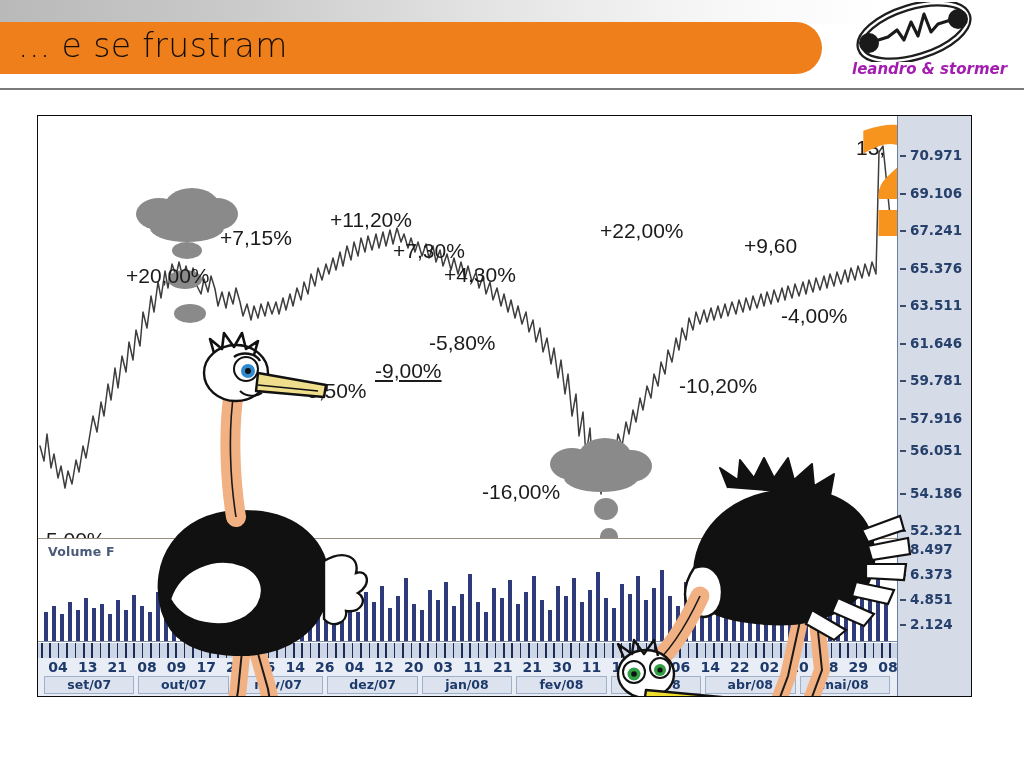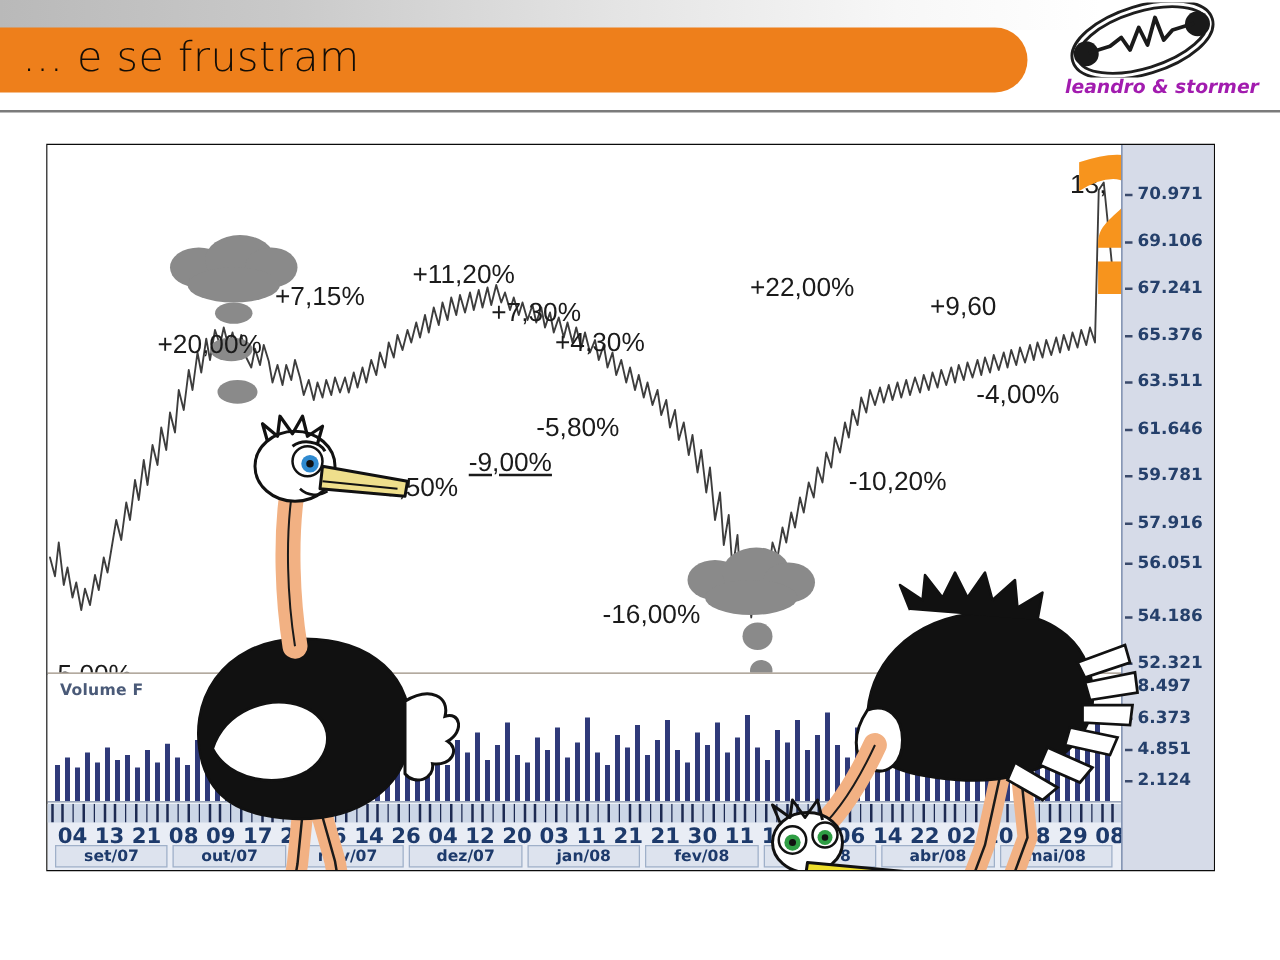--- a/index.html
+++ b/index.html
@@ -86,21 +86,21 @@
     position:absolute;left:0;top:527px;width:861px;height:53px;
     background:#e9edf5;
   }
   #tick-ruler{
     position:absolute;left:0;top:0;width:861px;height:15px;
     background:#ccd6e6;overflow:hidden;
   }
   .ruler-tick{position:absolute;top:0;width:1.6px;height:15px;background:#1d2a52;}
   .day-label{
     position:absolute;top:16px;
-    font-size:17px;font-weight:bold;color:#1d3a6b;
+    font-size:14px;font-weight:bold;color:#1d3a6b;
     font-family:"DejaVu Sans", sans-serif;
     transform:translateX(-50%);white-space:nowrap;
   }
   .month-cell{
     position:absolute;top:33px;height:18px;
     background:#dde3ee;border:1px solid #9fb0c9;box-sizing:border-box;
     font-size:12.5px;font-weight:bold;color:#1d3a6b;
     font-family:"DejaVu Sans", sans-serif;
     text-align:center;line-height:16px;white-space:nowrap;
   }

